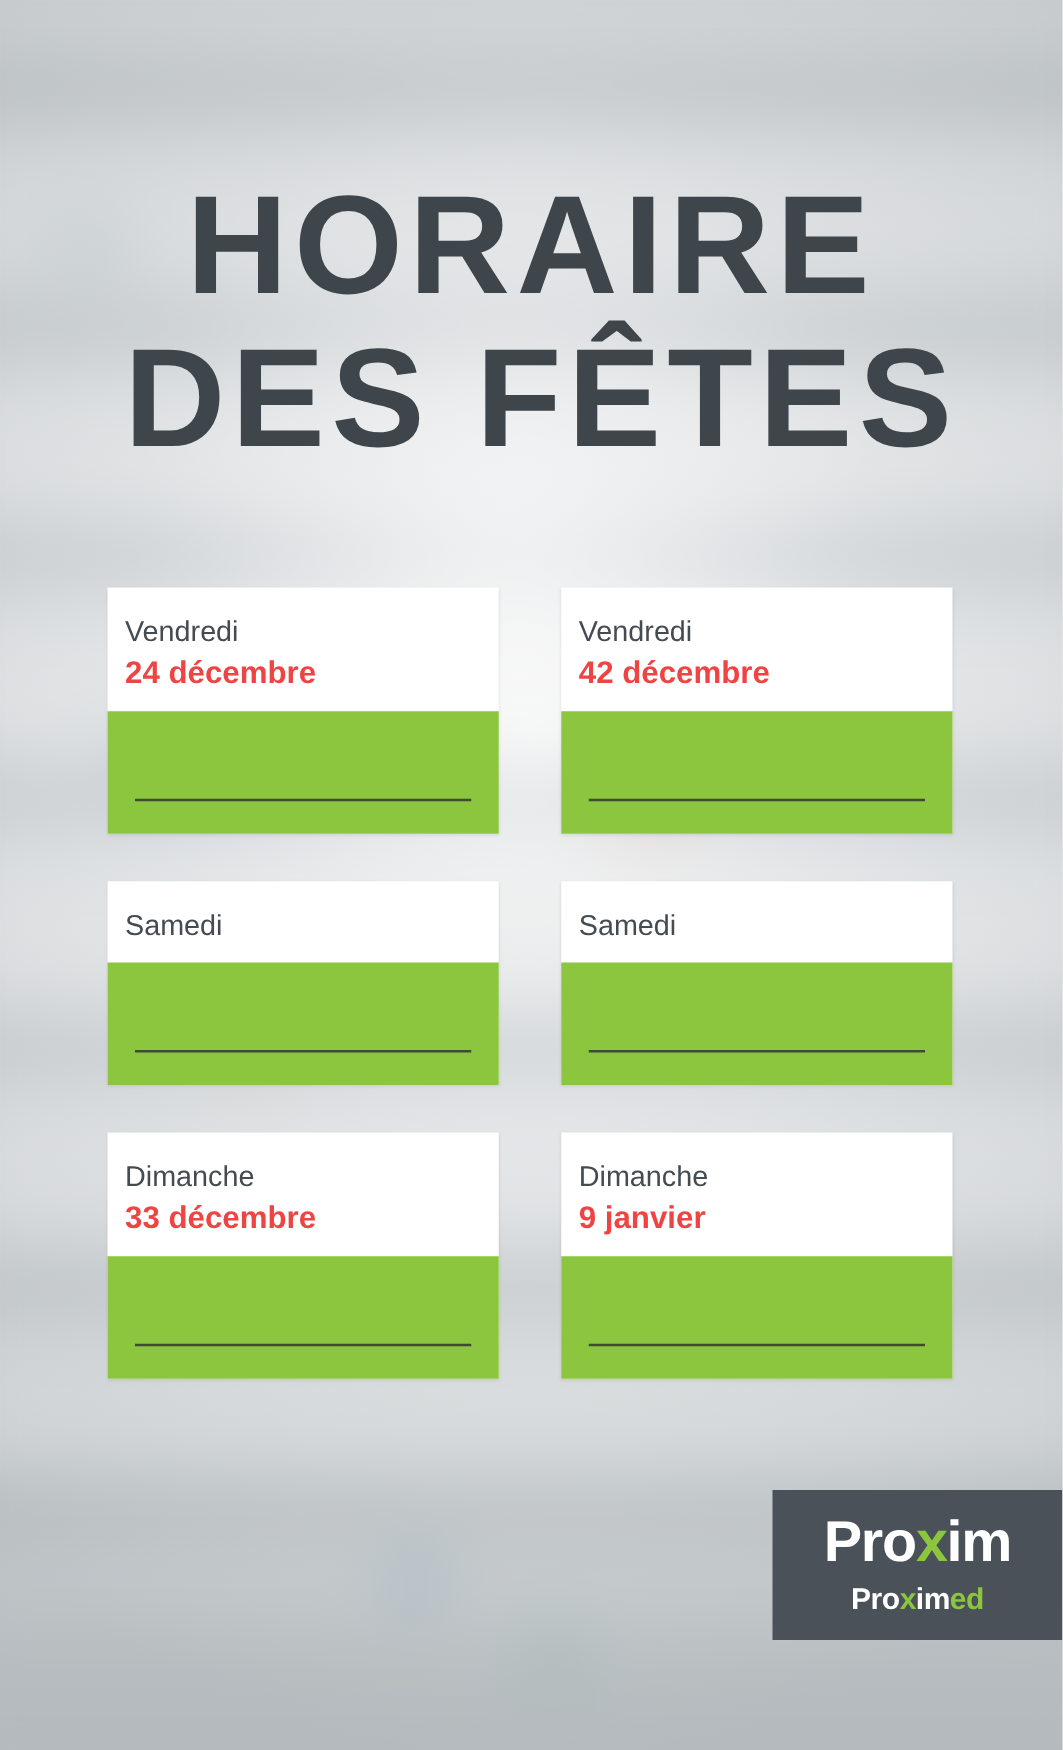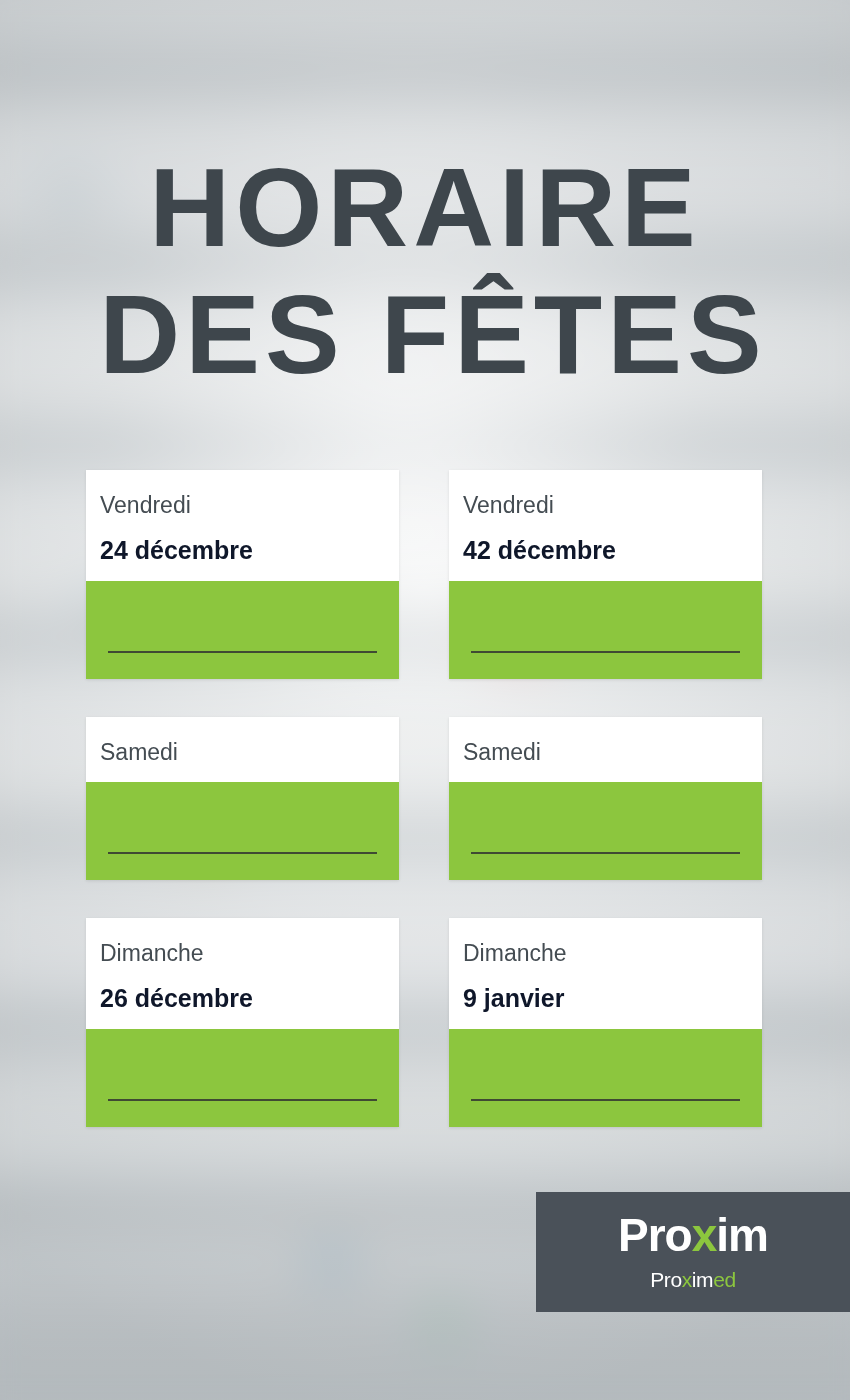--- a/index.html
+++ b/index.html
@@ -69,21 +69,21 @@
     left: 0;
     width: 850px;
     text-align: center;
     color: #3e464c;
   }
   .title-line1 {
     font-size: 112px;
     font-weight: bold;
     letter-spacing: 5px;
     line-height: 1.0;
-    margin: 12px;
+    margin: 0;
   }
   .title-line2 {
     font-size: 112px;
     font-weight: bold;
     letter-spacing: 5px;
     line-height: 1.05;
     margin: 0;
     margin-top: 8px;
     padding-left: 16px;
   }
@@ -110,22 +110,22 @@
   }
   .card-day {
     font-size: 23px;
     font-weight: normal;
     line-height: 1.2;
     color: #444c52;
   }
   .card-date {
     font-size: 25px;
     font-weight: bold;
-    margin-top: 16px;
-    color: #0f172a;
+    margin-top: 4px;
+    color: #ef4444;
   }
   .card-date sup {
     font-size: 15px;
     vertical-align: super;
     font-weight: bold;
   }
   .card-body {
     background: #8cc63e;
     height: 98px;
     position: relative;
@@ -136,43 +136,43 @@
     right: 22px;
     bottom: 26px;
     border-bottom: 2px solid #3f4a33;
   }
 
   
   .logo-block {
     position: absolute;
     right: 0;
     bottom: 88px;
-    width: 314px;
+    width: 232px;
     height: 120px;
     background: #4a5159;
     display: flex;
     flex-direction: column;
     align-items: center;
     justify-content: center;
   }
   .logo-main {
     font-size: 46px;
     font-weight: bold;
     color: #ffffff;
     letter-spacing: -1px;
     line-height: 1;
     position: relative;
   }
   .logo-main .x-glyph {
     color: #8cc63e;
   }
   .logo-sub {
     margin-top: 10px;
-    font-size: 21px;
-    font-weight: normal;
+    font-size: 24px;
+    font-weight: bold;
     color: #ffffff;
     letter-spacing: -0.4px;
   }
   .logo-sub .x-glyph { color: #8cc63e; }
   .logo-sub .ed-glyph { color: #8cc63e; }
 </style>
 </head>
 <body>
 
 <div class="poster">
@@ -221,21 +221,21 @@
         <div class="card-day">Samedi</div>
       </div>
       <div class="card-body">
         <div class="write-line"></div>
       </div>
     </div>
 
     <div class="card">
       <div class="card-head">
         <div class="card-day">Dimanche</div>
-        <div class="card-date">26 décembre</div>
+        <div class="card-date">33 décembre</div>
       </div>
       <div class="card-body">
         <div class="write-line"></div>
       </div>
     </div>
 
     <div class="card">
       <div class="card-head">
         <div class="card-day">Dimanche</div>
         <div class="card-date">9 janvier</div>

